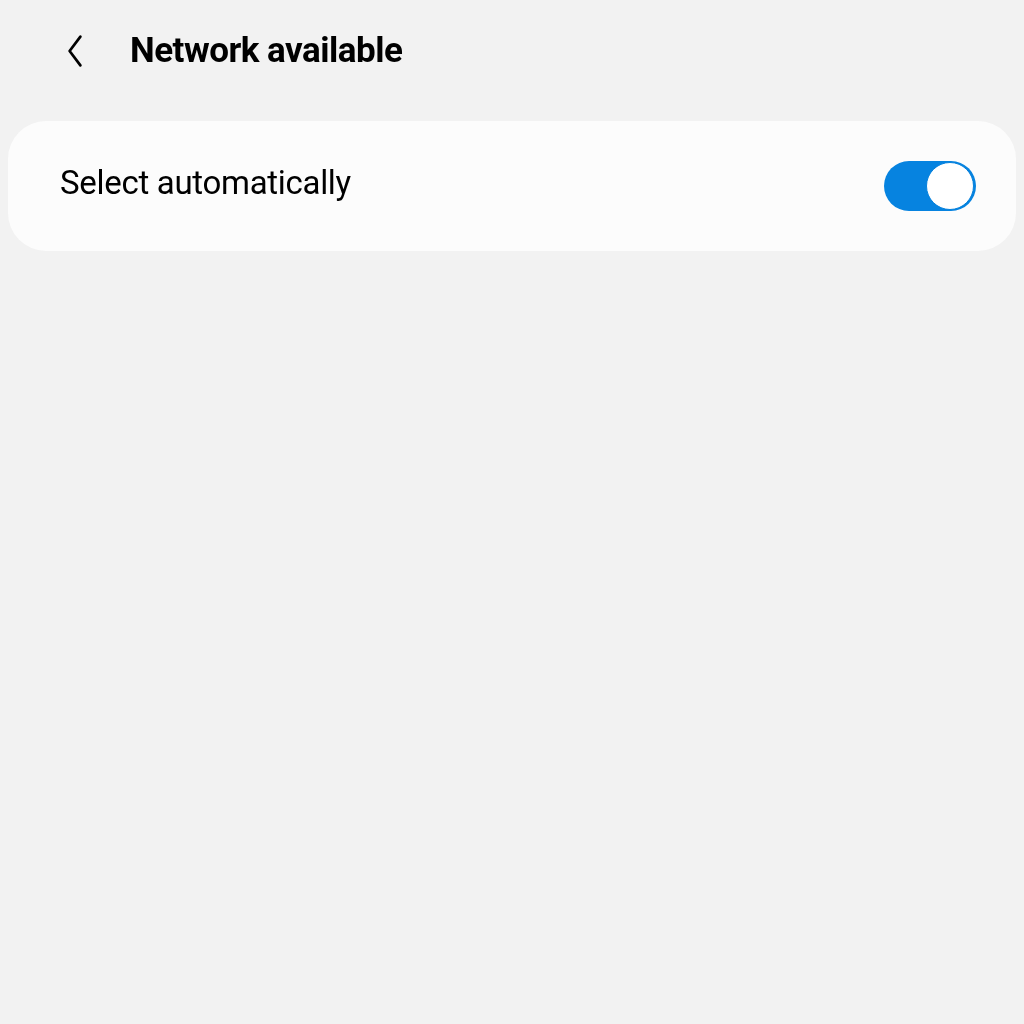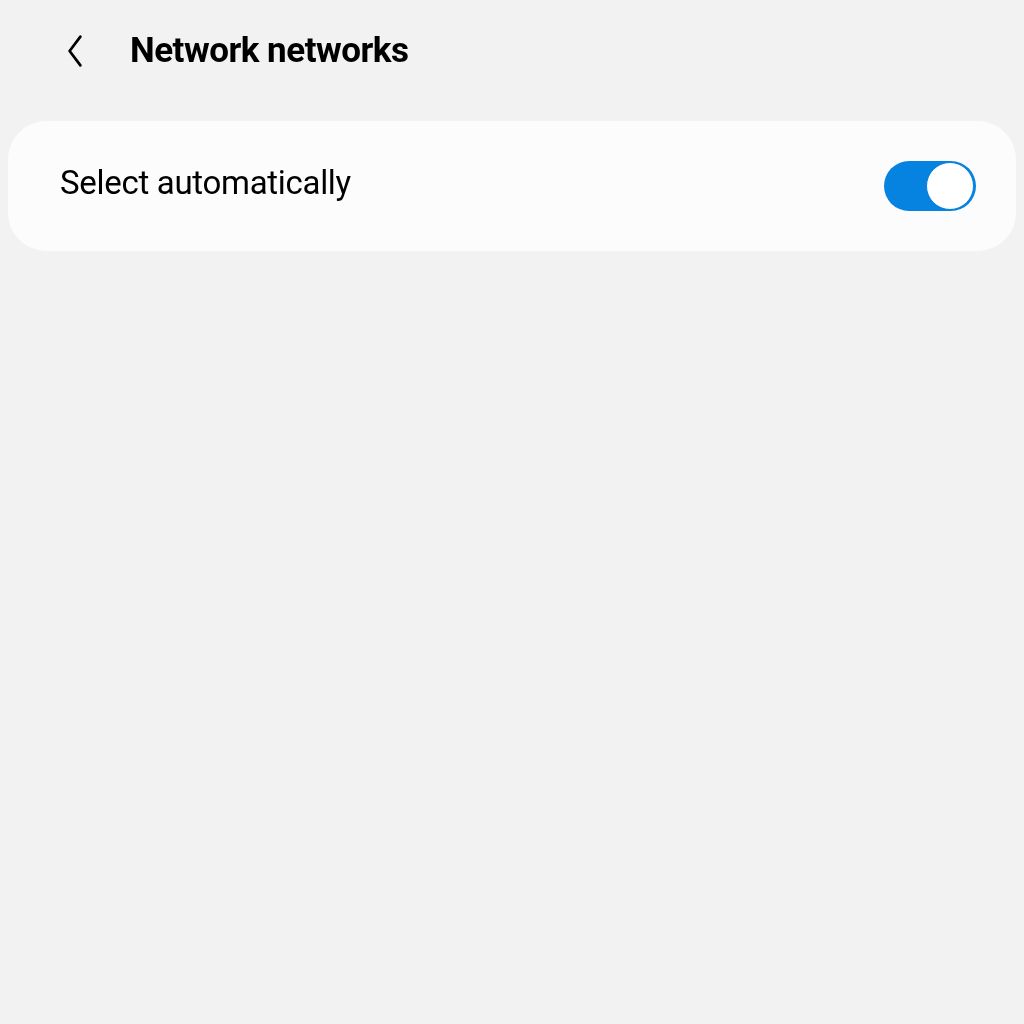--- a/index.html
+++ b/index.html
@@ -98,21 +98,21 @@
   </style>
 </head>
 <body>
 
 <div class="header">
   <div class="back-icon">
     <svg viewBox="0 0 24 40" fill="none" stroke="#000" stroke-width="3" stroke-linecap="round" stroke-linejoin="round">
       <polyline points="18,4 6,20 18,36"></polyline>
     </svg>
   </div>
-  <h1 class="page-title">Network networks</h1>
+  <h1 class="page-title">Network available</h1>
 </div>
 
 <div class="card">
   <div class="card-text">
     <div class="setting-title">Select automatically</div>
   </div>
   <div class="toggle">
     <div class="toggle-knob"></div>
   </div>
 </div>

